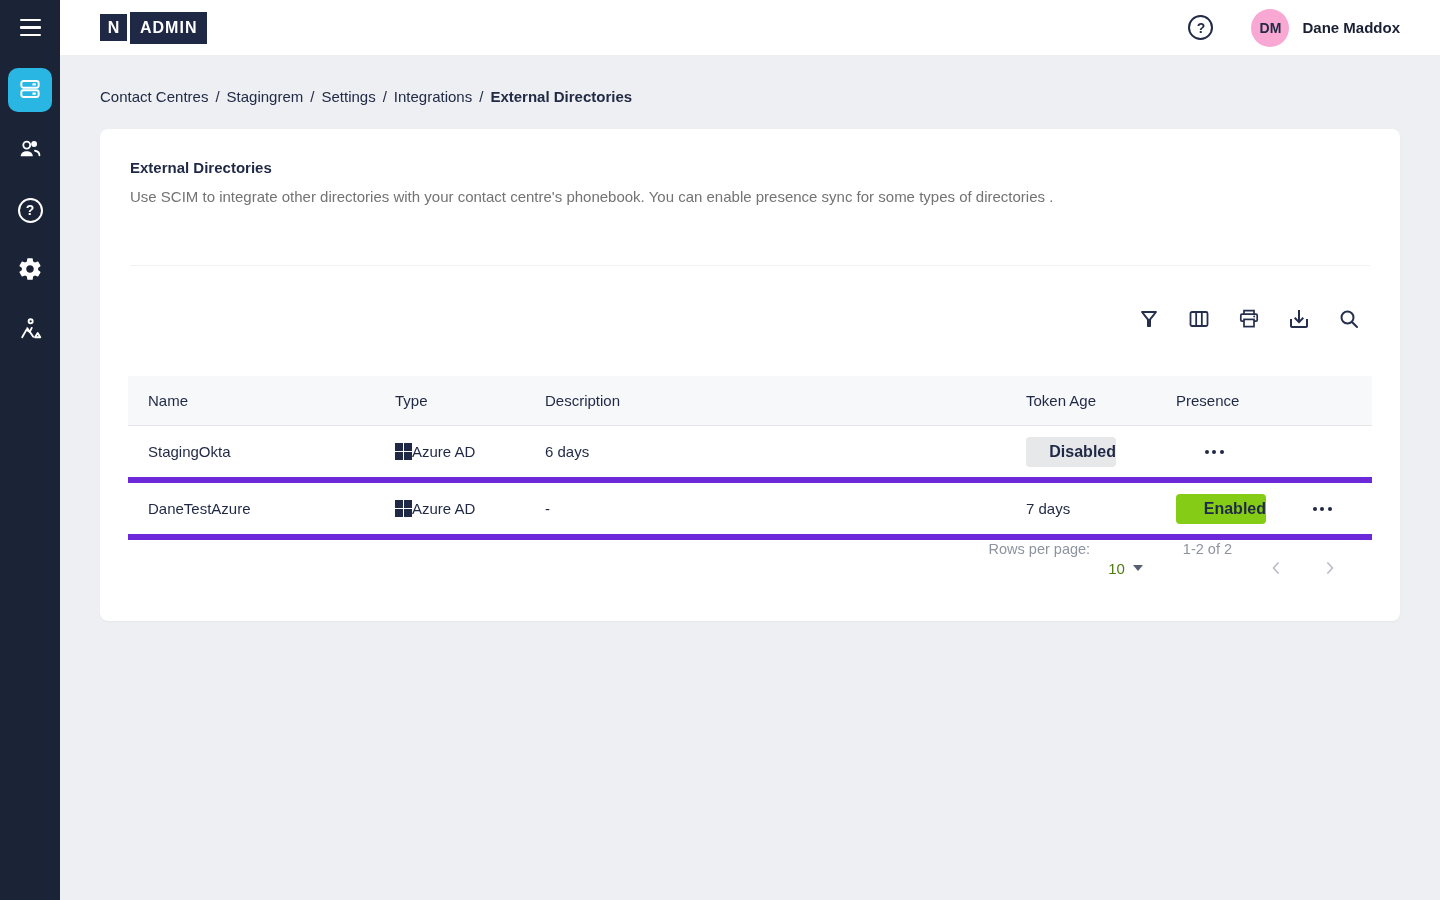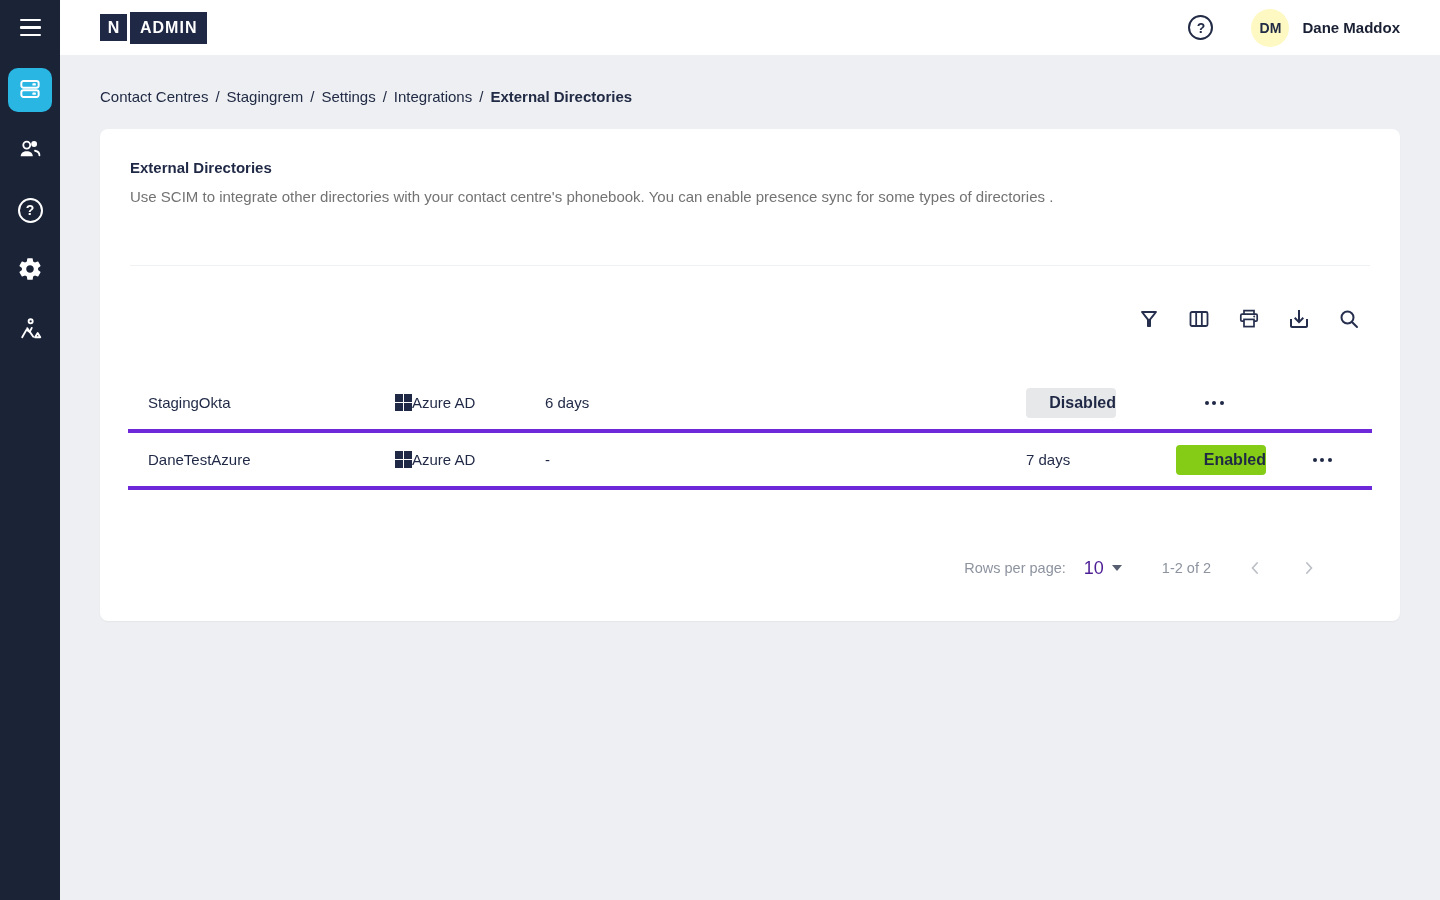--- a/index.html
+++ b/index.html
@@ -53,21 +53,21 @@
   }
   .logo-n { width:27px; }
   .logo-admin { padding:16px 10px; letter-spacing:1px; }
   .topbar-right { display:flex; align-items:center; }
   .help-btn {
     background:none; border:none; padding:0; cursor:pointer;
     color:#222B45; margin-right:38px;
   }
   .avatar {
     width:38px; height:38px; border-radius:50%;
-    background:#fef9c3; color:#222B45;
+    background:#f9a8d4; color:#222B45;
     font-weight:bold; font-size:14px;
     display:flex; align-items:center; justify-content:center;
     cursor:pointer; margin-right:13px;
   }
   .user-name { font-weight:bold; font-size:15px; color:#1A2033; cursor:pointer; }
 
   
   .content { flex:1; background:#EDEFF2; padding:0 40px; }
   .breadcrumb { margin-top:33px; font-size:15px; color:#222B45; }
   .crumb { color:#222B45; text-decoration:none; cursor:pointer; }
@@ -115,21 +115,21 @@
   .t-head, .t-row {
     display:grid;
     grid-template-columns:247px 150px 481px 150px 124px 1fr;
     align-items:center;
   }
   .t-head {
     height:50px; background:#F7F8FA;
     color:#9097A2; font-size:15px;
     border-bottom:1px solid #E4E6EA;
   }
-  .t-row { height:57px; border-bottom:4px solid #6d28d9; background:#fff; }
+  .t-row { height:57px; border-bottom:6px solid #6d28d9; background:#fff; }
   .cell { padding-left:20px; font-size:15px; color:#1F2845; }
   .type-cell { display:flex; align-items:center; }
   .ms-logo {
     width:17px; height:17px; flex-shrink:0;
     display:grid; grid-template-columns:1fr 1fr; grid-template-rows:1fr 1fr; gap:1.5px;
   }
   .ms-logo span { background:#1F2845; }
   .badge {
     display:inline-block; min-width:90px; text-align:right;
     padding:6px 0; border-radius:4px;
@@ -139,29 +139,29 @@
   .badge.enabled  { background:#84cc16; }
   .actions-cell { display:flex; justify-content:center; padding-right:8px; }
   .dots-btn {
     border:none; background:none; cursor:pointer;
     display:flex; gap:3.5px; align-items:center; padding:6px;
   }
   .dot { width:4px; height:4px; border-radius:50%; background:#1F2845; }
 
   
   .pagination {
-    position:absolute; top:412px; left:28px; right:77px; height:54px;
-    display:flex; align-items:center; justify-content:flex-end;
+    position:absolute; top:412px; left:28px; right:56px; height:54px;
+    display:flex; justify-content:flex-end;
     color:#8D939F; font-size:14.5px;
   }
   .rpp-label { margin-right:18px; }
   .rpp-select {
     background:none; border:none; cursor:pointer; padding:0;
     display:flex; align-items:center; gap:8px;
-    color:#4c1d95; font-size:18px; font-family:"Liberation Sans", sans-serif;
+    color:#4d7c0f; font-size:15px; font-family:"Liberation Sans", sans-serif;
     margin-right:40px;
   }
   .caret-down {
     width:0; height:0;
     border-left:5px solid transparent; border-right:5px solid transparent;
     border-top:6px solid #565E70;
   }
   .range-label { margin-right:30px; }
   .pg-btn {
     background:none; border:none; cursor:pointer; padding:4px;
@@ -289,20 +289,28 @@
           </button>
           <button class="icon-btn">
             <svg width="24" height="24" viewBox="0 0 24 24" fill="none" stroke="currentColor" stroke-width="2" stroke-linecap="round">
               <circle cx="10.5" cy="10.5" r="6"></circle>
               <path d="M15.2 15.2 L20 20"></path>
             </svg>
           </button>
         </div>
 
         <div class="table">
+          <div class="t-head">
+            <span class="cell">Name</span>
+            <span class="cell">Type</span>
+            <span class="cell">Description</span>
+            <span class="cell">Token Age</span>
+            <span class="cell">Presence</span>
+            <span class="cell"></span>
+          </div>
 
           <div class="t-row">
             <span class="cell">StagingOkta</span>
             <span class="cell type-cell">
               <span class="ms-logo">
                   <span></span>
                   <span></span>
                   <span></span>
                   <span></span>
                 </span>

